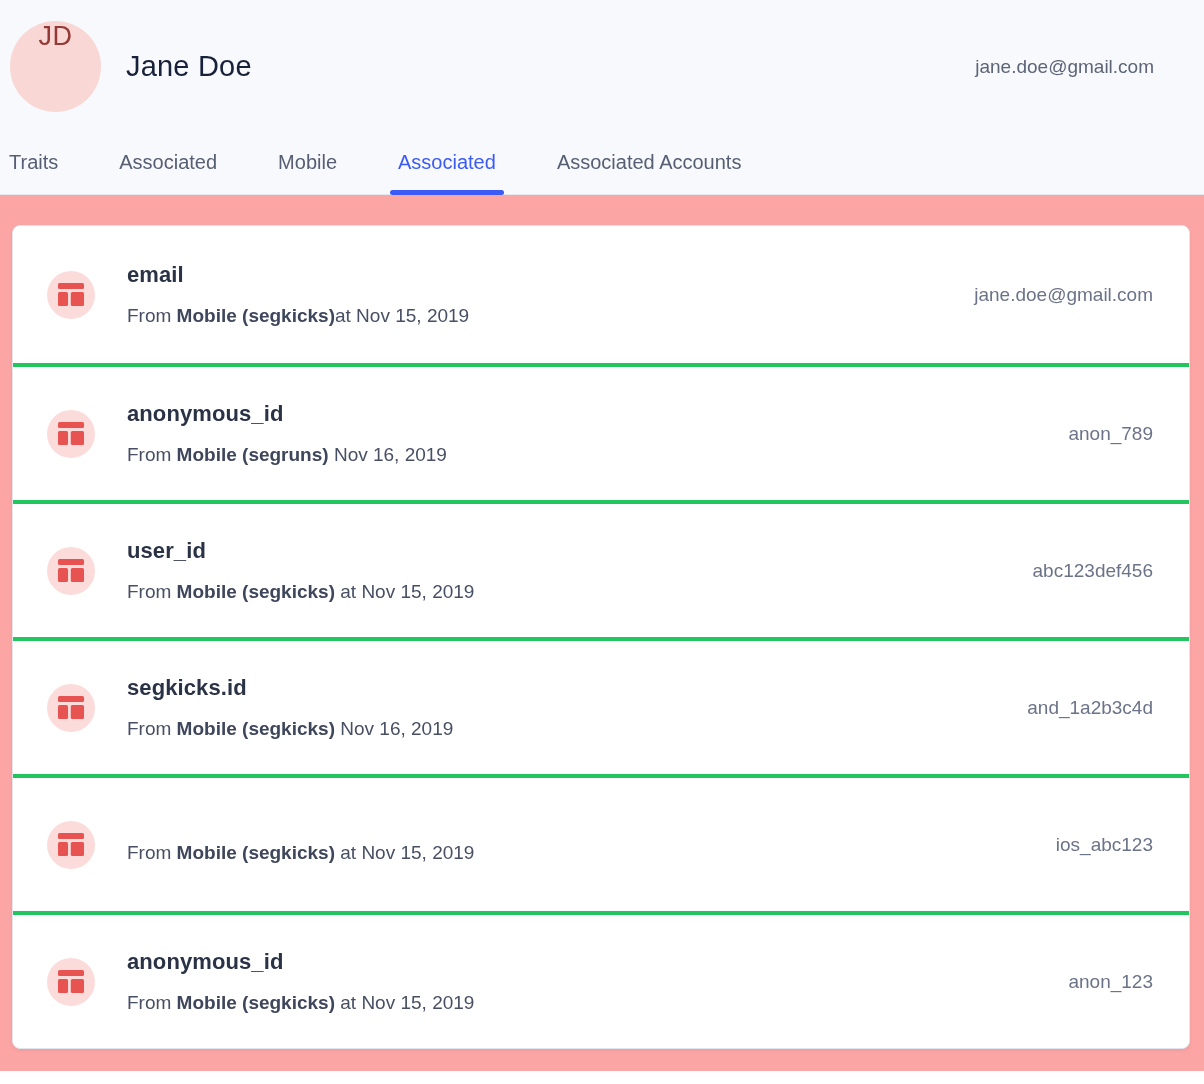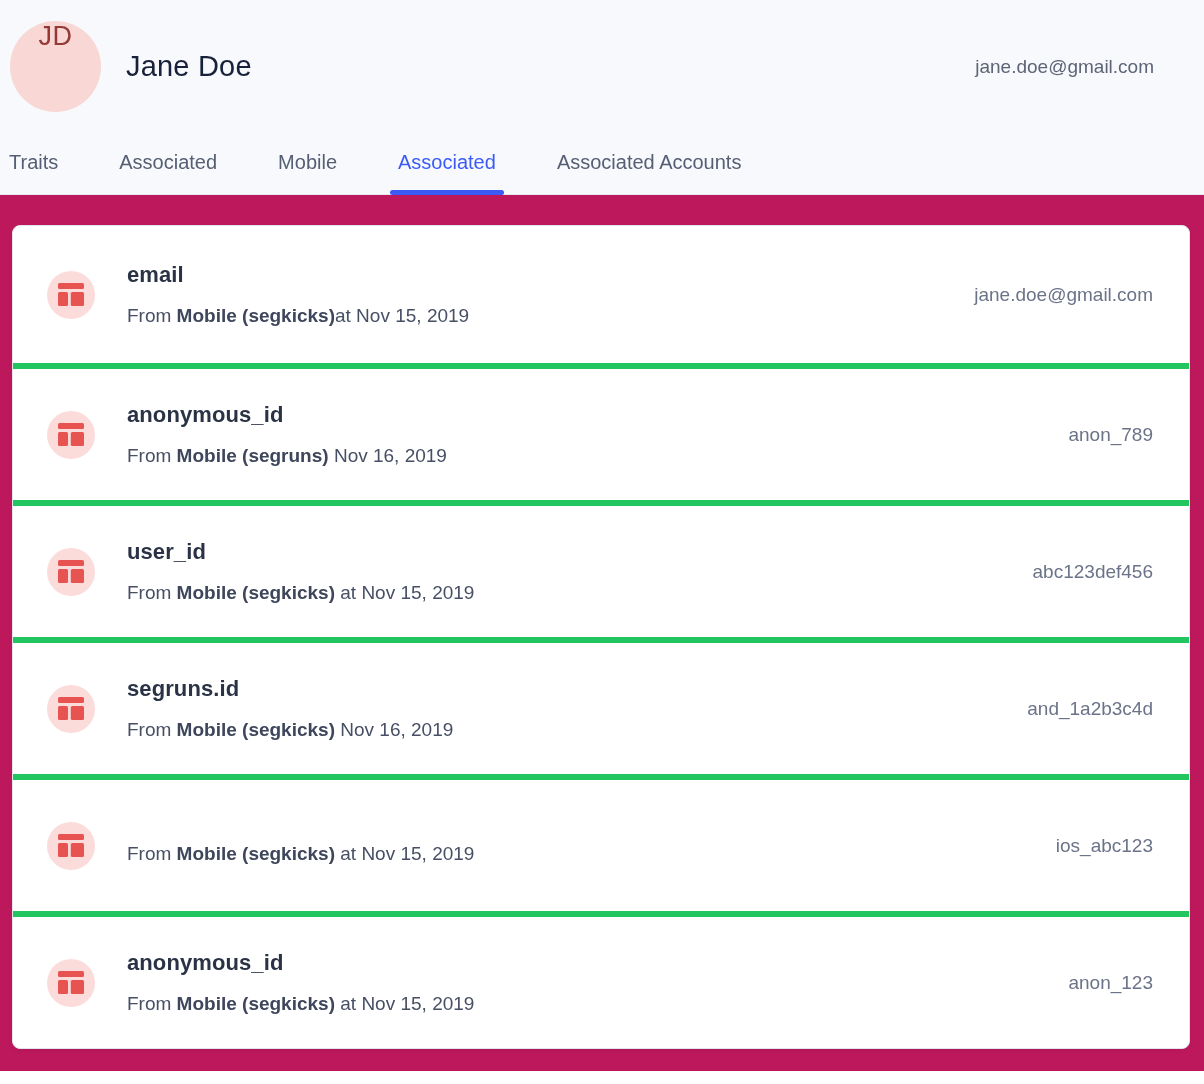--- a/index.html
+++ b/index.html
@@ -64,35 +64,35 @@
   .tab.active { color: #3b5af6; }
   .tab.active .tab-underline {
     position: absolute;
     left: -8px; right: -8px; bottom: -1px;
     height: 5px;
     border-radius: 3px;
     background: #3b5af6;
   }
 
   
-  .main { padding: 30px 14px 22px 12px; background: #be185d; }
+  .main { padding: 30px 14px 22px 12px; background: #fca5a5; }
   .card {
     background: #ffffff;
     border: 1px solid #e2e5eb;
     border-radius: 8px;
     box-shadow: 0 2px 4px rgba(23, 32, 57, 0.06);
     overflow: hidden;
   }
   .identity-row {
     display: flex;
     align-items: center;
     height: 137px;
     padding: 0 36px 0 34px;
   }
-  .identity-row + .identity-row { border-top: 6px solid #22c55e; }
+  .identity-row + .identity-row { border-top: 4px solid #22c55e; }
 
   .row-icon {
     width: 48px; height: 48px;
     border-radius: 50%;
     background: #fbdcdb;
     display: flex; align-items: center; justify-content: center;
     flex: 0 0 auto;
     margin-right: 32px;
   }
   .row-text { display: flex; flex-direction: column; }
@@ -194,21 +194,21 @@
       <div class="row-icon">
         <svg width="26" height="23" viewBox="0 0 26 23">
             <g fill="#e65350">
               <rect x="0" y="0" width="26" height="6" rx="1.5"></rect>
               <rect x="0" y="9" width="10" height="14" rx="1.5"></rect>
               <rect x="12.8" y="9" width="13.2" height="14" rx="1.5"></rect>
             </g>
           </svg>
       </div>
       <div class="row-text">
-        <div class="row-title">segruns.id</div>
+        <div class="row-title">segkicks.id</div>
         <div class="row-subtitle"><span>From </span><span class="src">Mobile (segkicks)</span><span> Nov 16, 2019</span></div>
       </div>
       <div class="row-value">and_1a2b3c4d</div>
     </div>
 
     <div class="identity-row">
       <div class="row-icon">
         <svg width="26" height="23" viewBox="0 0 26 23">
             <g fill="#e65350">
               <rect x="0" y="0" width="26" height="6" rx="1.5"></rect>

